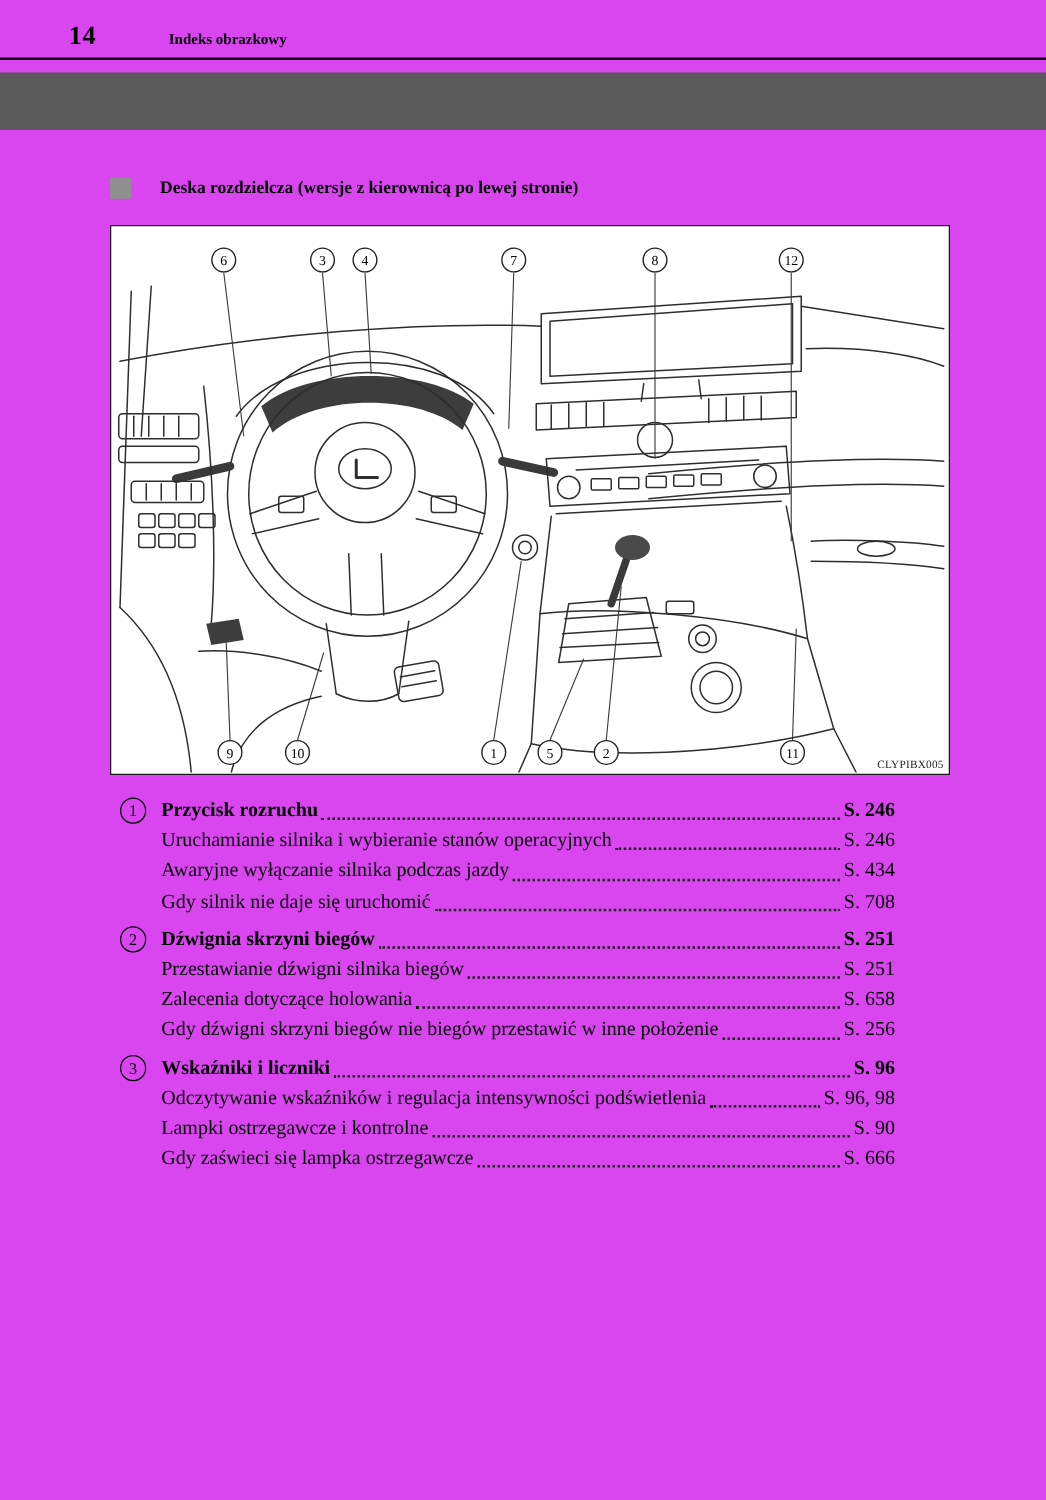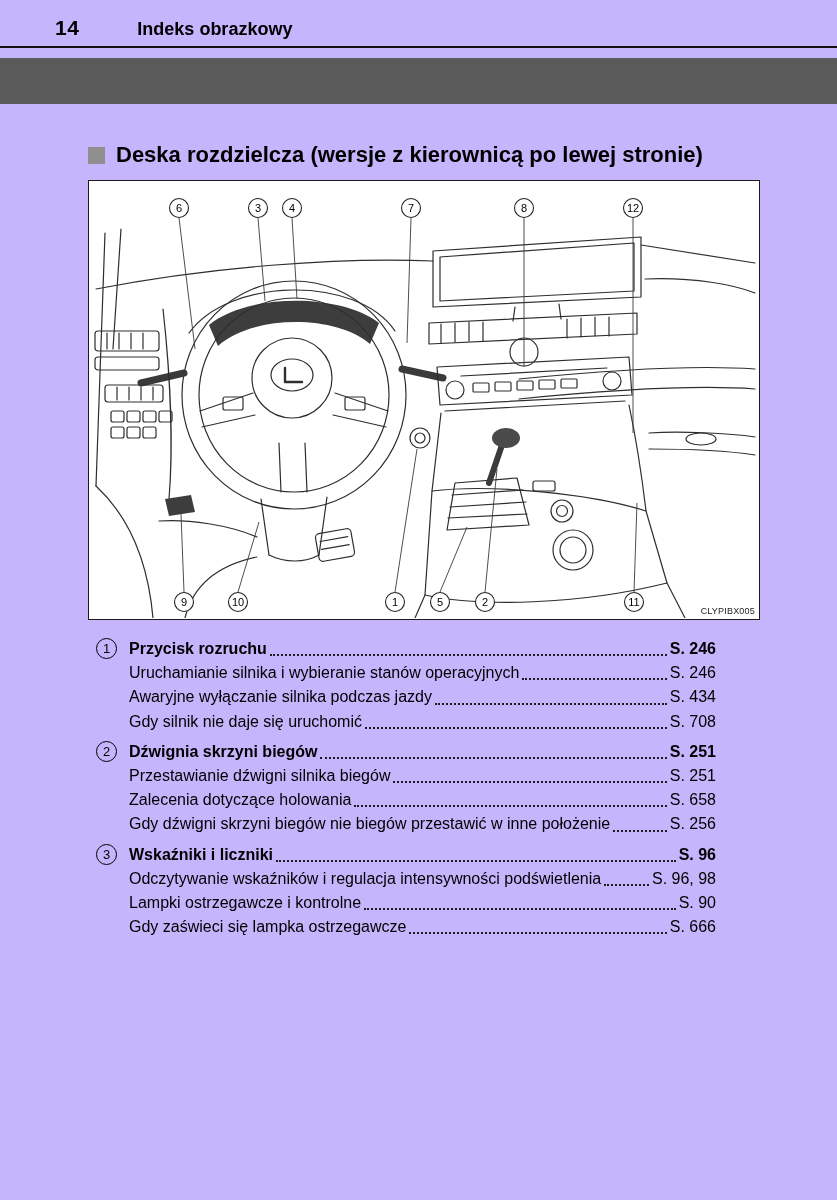--- a/index.html
+++ b/index.html
@@ -1,41 +1,41 @@
 <!DOCTYPE html>
 <html><head>
 <meta charset="utf-8">
 <style>
   html,body{margin:0;padding:0;background:#fff;}
   .page{
     position:relative;
     width:837px;height:1200px;
-    background:#c4b5fd;
-    font-family:Liberation Sans, sans-serif;
+    background:#d946ef;
+    font-family:Liberation Serif, serif;
     color:#000;
     overflow:hidden;
   }
   
   .header{
     position:absolute;top:16px;left:55px;right:0;
     display:flex;align-items:baseline;
   }
   .page-num{font-size:21px;font-weight:bold;letter-spacing:.5px;}
-  .header-title{font-size:18px;font-weight:bold;margin-left:58px;}
+  .header-title{font-size:12px;font-weight:bold;margin-left:58px;}
   .header-rule{
     position:absolute;top:46px;left:0;width:837px;height:2px;background:#111;
   }
   .banner{
     position:absolute;top:58px;left:0;width:837px;height:46px;
   }
   
   .section-title{
     position:absolute;top:142px;left:88px;
     display:flex;align-items:center;
-    font-size:22px;font-weight:bold;white-space:nowrap;
+    font-size:14px;font-weight:bold;white-space:nowrap;gap:12px;
   }
   .section-bullet{width:17px;height:17px;margin-right:11px;flex:0 0 auto;}
   
   .figure{
     position:absolute;top:180px;left:88px;width:672px;height:440px;
     border:1.2px solid #1a1a1a;box-sizing:border-box;background:#fff;
   }
   .figure svg{position:absolute;left:0;top:0;}
   .figure-code{
     position:absolute;right:4px;bottom:3px;

